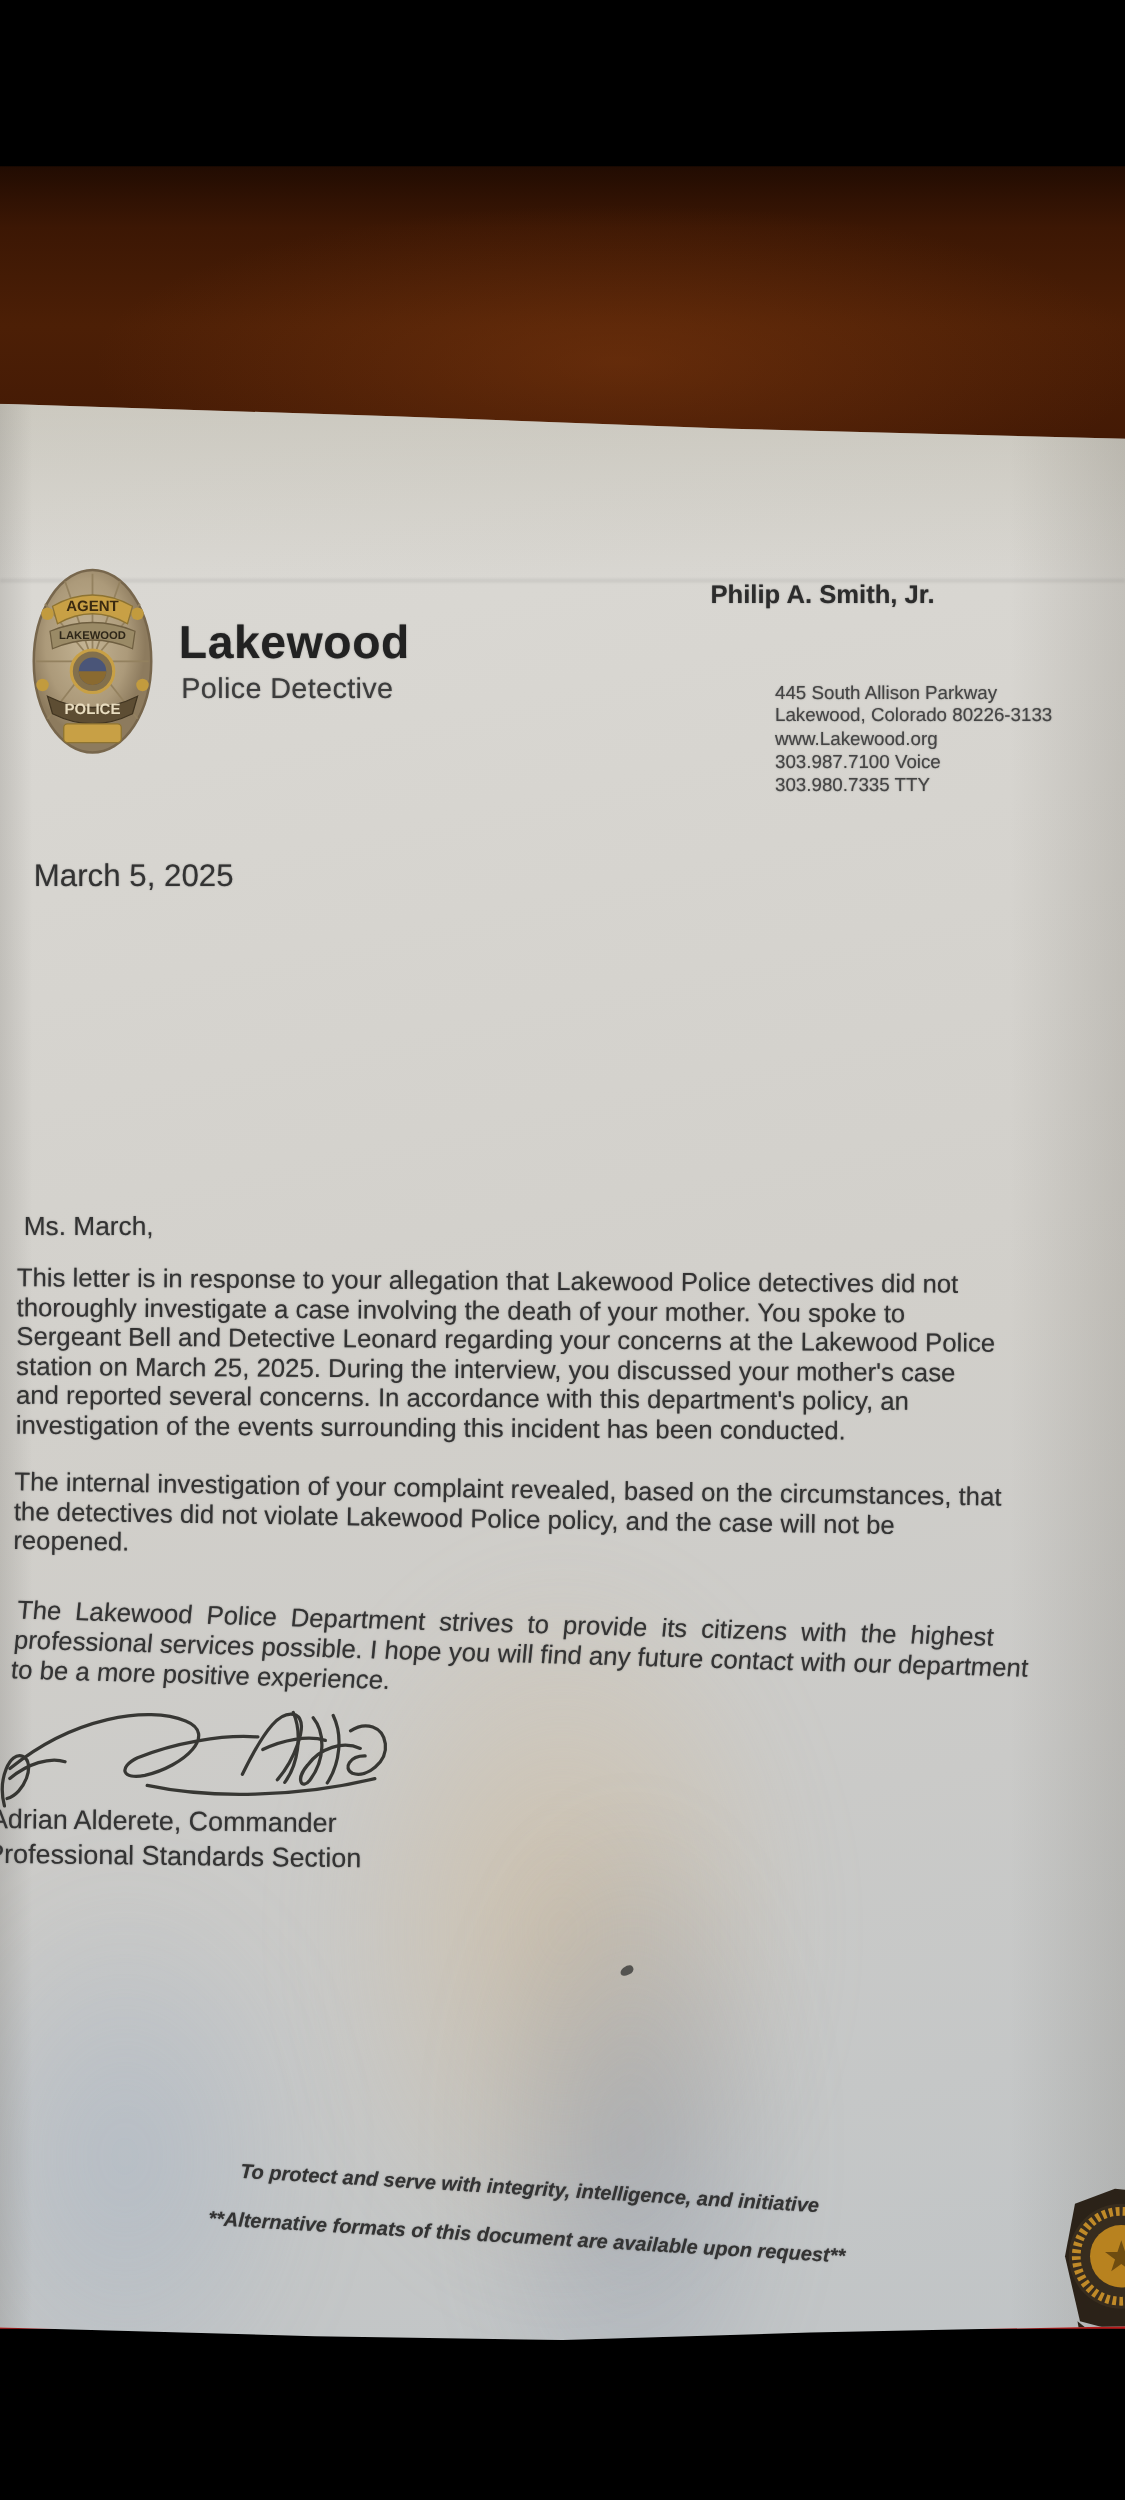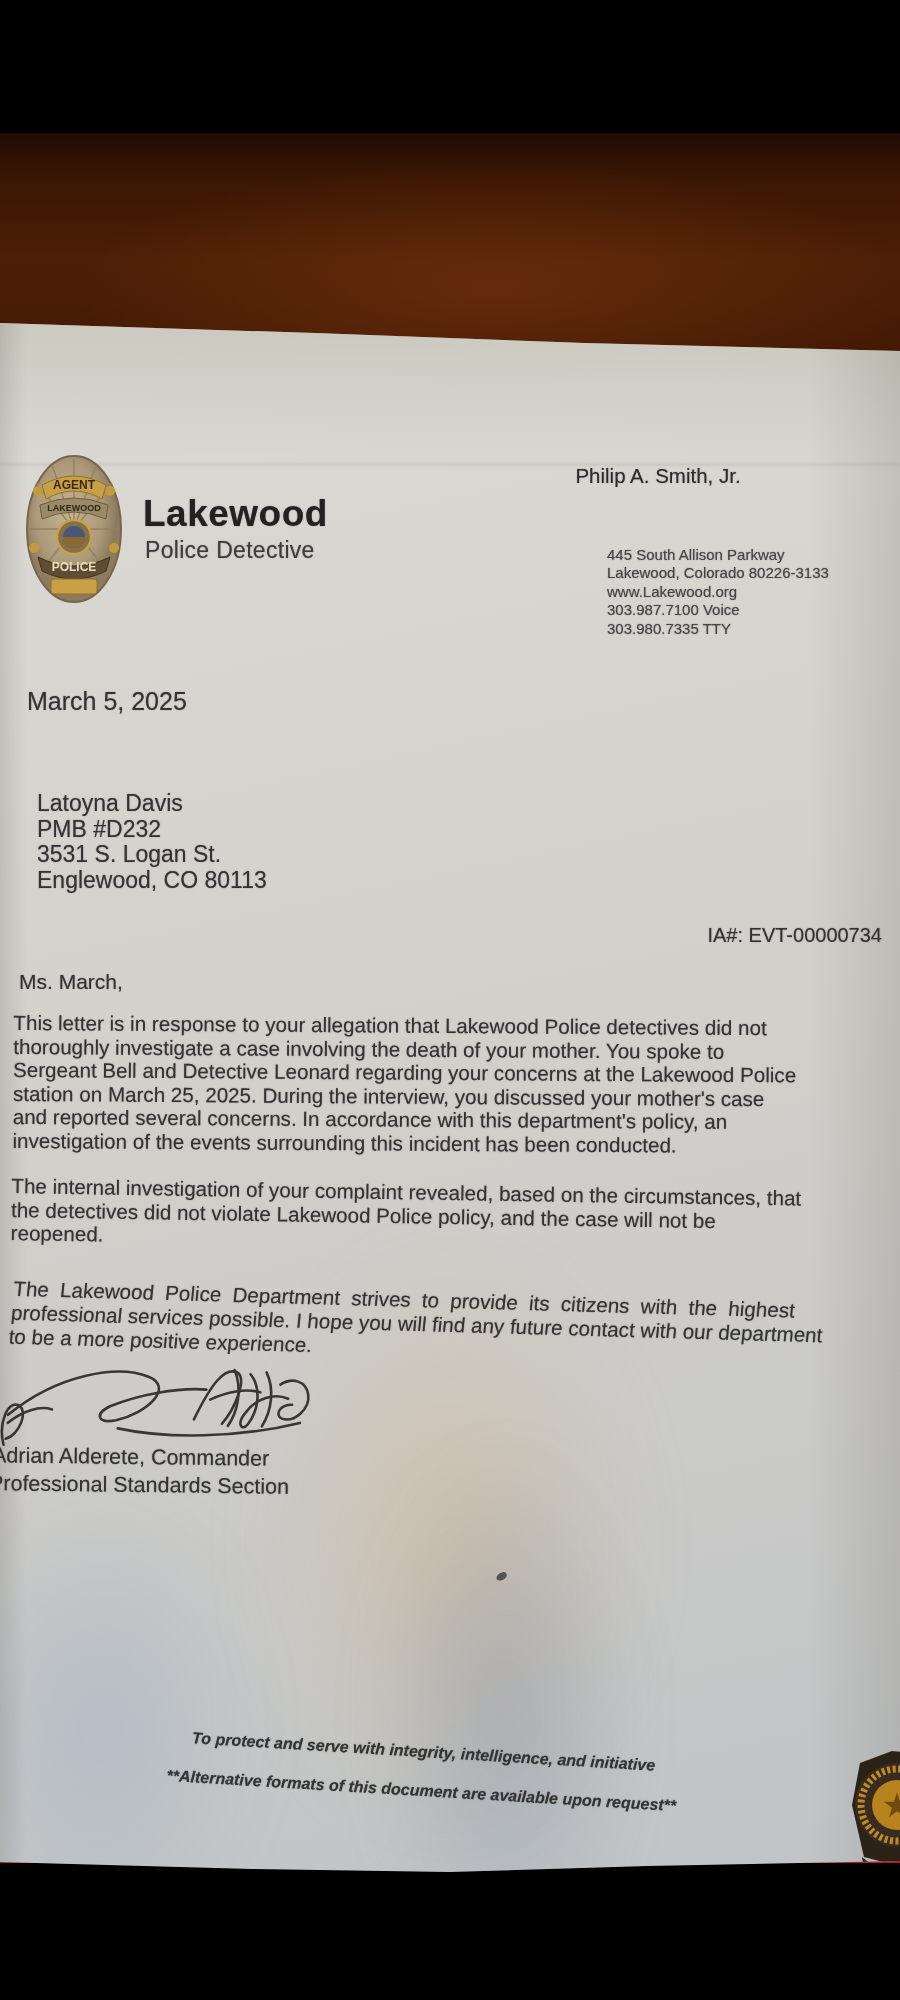--- a/index.html
+++ b/index.html
@@ -36,22 +36,22 @@
   .ov.leftedge{left:0;top:0;width:26px;height:1560px;
        background:linear-gradient(90deg,rgba(95,92,86,.18),rgba(95,92,86,0));}
   
   .t{color:#333;text-shadow:0 0 1.2px rgba(45,45,45,.55);}
   .lines{white-space:pre-line;}
   .org-name{left:143px;top:178px;font-size:37px;font-weight:bold;color:#222;letter-spacing:.5px;}
   .org-sub{left:145px;top:222px;font-size:23px;color:#3d3d3d;letter-spacing:.3px;}
   .office-block{left:440px;top:146px;width:436px;text-align:center;}
   .office-block *{position:static;}
   .office-line{font-size:19.5px;font-weight:bold;color:#2c2c2c;}
-  .chief-name{font-size:20.5px;font-weight:normal;color:#2c2c2c;margin-top:3px;}
-  .hq{left:607px;top:231px;font-size:15px;line-height:18.4px;color:#454545;}
+  .chief-name{font-size:20.5px;font-weight:bold;color:#2c2c2c;margin-top:3px;}
+  .hq{left:620px;top:231px;font-size:15px;line-height:18.4px;color:#454545;}
   .date{left:27px;top:372px;font-size:25px;}
   .recipient{left:37px;top:476px;font-size:23px;line-height:25.5px;}
   .case-ref{left:560px;top:609px;width:322px;text-align:right;font-size:20px;}
   .salutation{left:19px;top:655px;font-size:21px;}
   .para{font-size:20.6px;line-height:23.6px;width:878px;}
   .para1{left:13px;top:699px;transform:rotate(.4deg);}
   .para2{left:11px;top:866px;transform:rotate(.9deg);}
   .para3{left:11px;top:974px;transform:rotate(1.6deg) skewX(-4deg);line-height:24px;}
   .para3::first-line{word-spacing:5.5px;}
   .sig{left:-4px;top:1048px;width:336px;height:100px;transform:rotate(.8deg);}
@@ -124,25 +124,20 @@
     <div class="office-block">
       <div class="t chief-name">Philip A. Smith, Jr.</div>
     </div>
     <div class="t hq lines">445 South Allison Parkway
 Lakewood, Colorado 80226-3133
 www.Lakewood.org
 303.987.7100 Voice
 303.980.7335 TTY</div>
 
     <div class="t date">March 5, 2025</div>
-    <div class="t recipient lines">Latoyna Davis
-PMB #D232
-3531 S. Logan St.
-Englewood, CO 80113</div>
-    <div class="t case-ref">IA#: EVT-00000734</div>
     <div class="t salutation">Ms. March,</div>
 
     <div class="t para para1 lines">This letter is in response to your allegation that Lakewood Police detectives did not
 thoroughly investigate a case involving the death of your mother.  You spoke to
 Sergeant Bell and Detective Leonard regarding your concerns at the Lakewood Police
 station on March 25, 2025.  During the interview, you discussed your mother's case
 and reported several concerns.  In accordance with this department's policy, an
 investigation of the events surrounding this incident has been conducted.</div>
     <div class="t para para2 lines">The internal investigation of your complaint revealed, based on the circumstances, that
 the detectives did not violate Lakewood Police policy, and the case will not be

